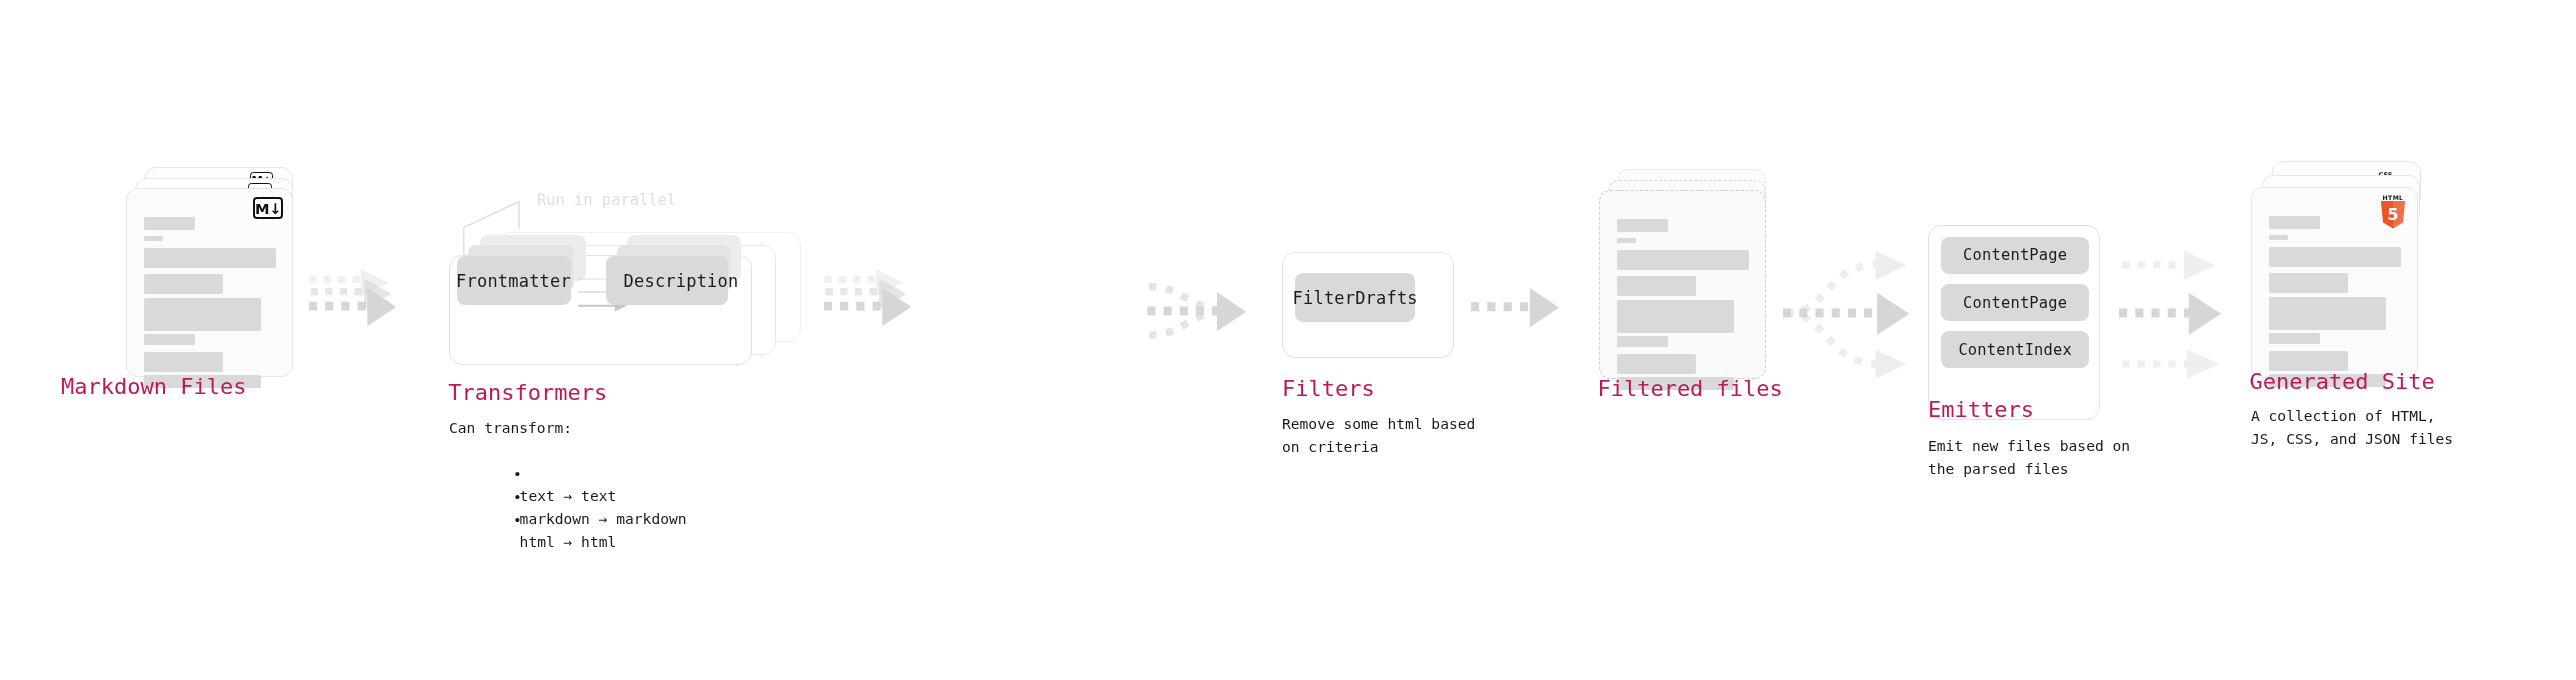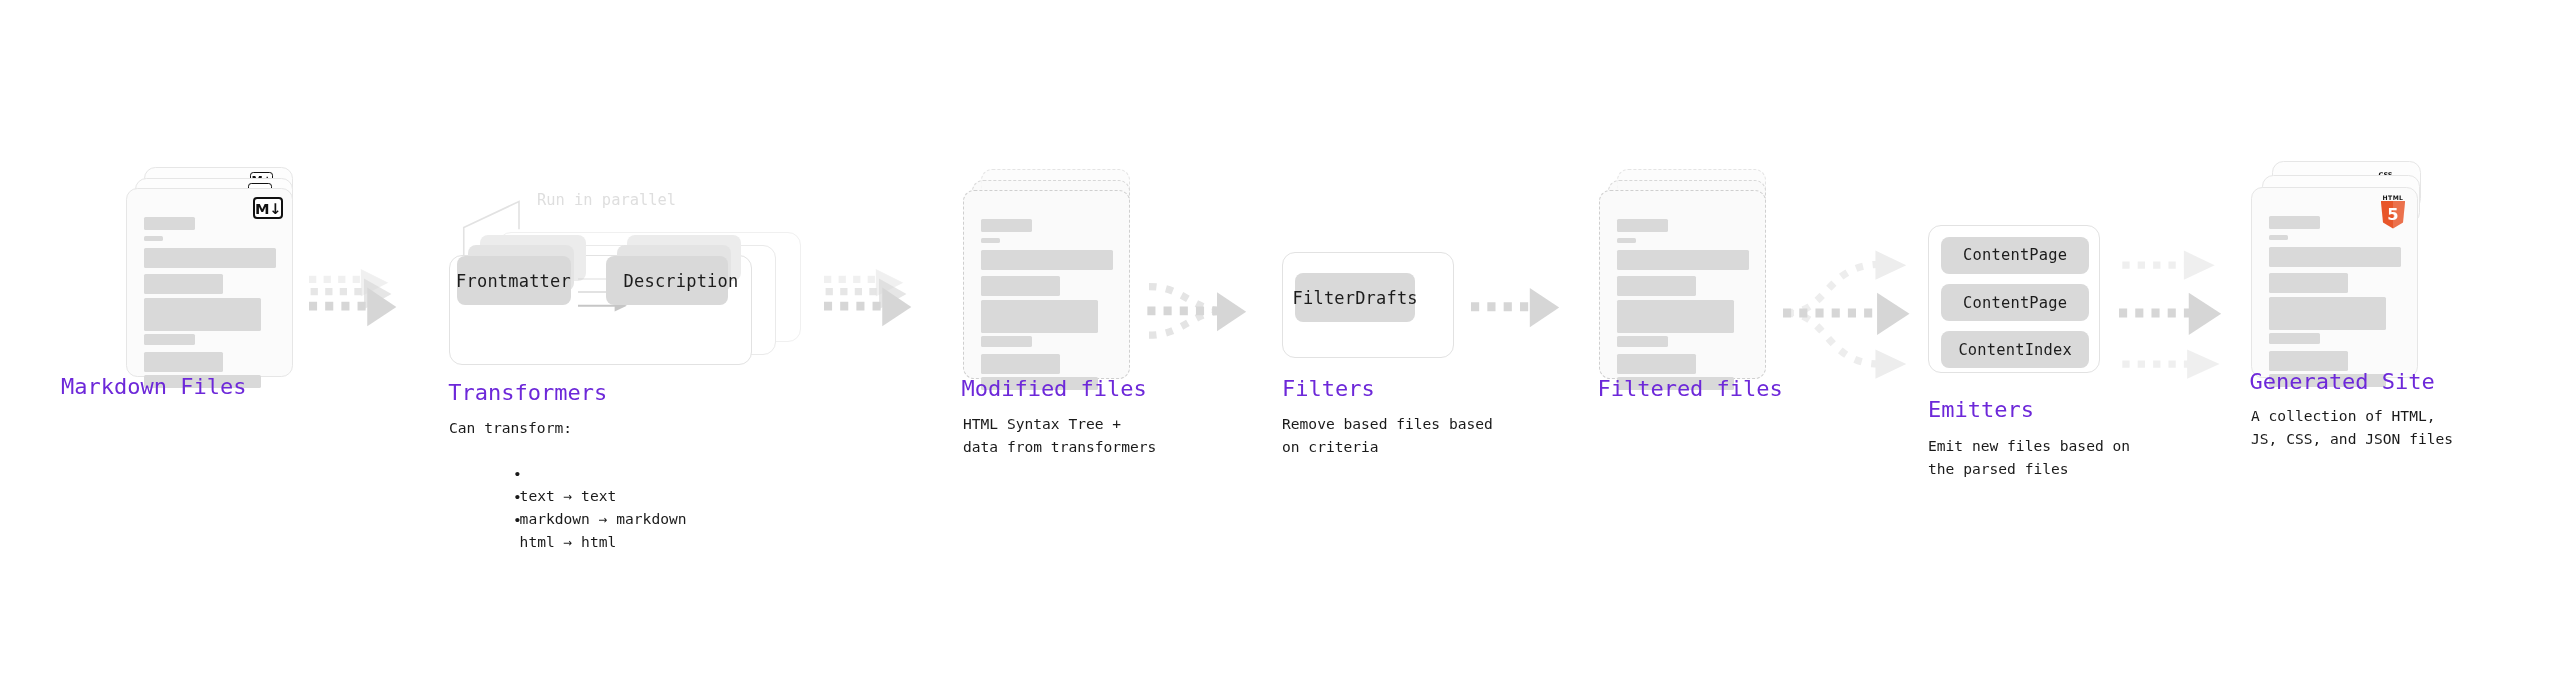--- a/index.html
+++ b/index.html
@@ -90,21 +90,21 @@
     font-family:"DejaVu Sans Mono","Liberation Mono",monospace;
     white-space:nowrap;
   }
   .chip.g1{background:#e4e4e4;}
   .chip.g2{background:#ececec;}
 
   
   .title{
     position:absolute;white-space:nowrap;
     font-family:"DejaVu Sans Mono","Liberation Mono",monospace;
-    font-size:22px;color:#6d28d9;letter-spacing:0px;
+    font-size:22px;color:#be185d;letter-spacing:0px;
   }
   .desc{
     position:absolute;white-space:pre;
     font-family:"DejaVu Sans Mono","Liberation Mono",monospace;
     font-size:14.6px;line-height:1.55;color:#1a1a1a;
   }
   .faint{
     position:absolute;white-space:nowrap;
     font-family:"DejaVu Sans Mono","Liberation Mono",monospace;
     font-size:15.4px;color:#dedede;
@@ -216,55 +216,36 @@
     <g opacity="0.6">
         <line x1="2" y1="29" x2="76" y2="29" stroke="#d6d6d6" stroke-width="9" stroke-dasharray="9 9"></line>
         <polygon points="68,13 102,32 68,51" fill="#d6d6d6"></polygon>
       </g>
     <g opacity="1">
         <line x1="0" y1="47" x2="80" y2="47" stroke="#d6d6d6" stroke-width="11" stroke-dasharray="10 10"></line>
         <polygon points="72,24 108,48 72,72" fill="#d6d6d6"></polygon>
       </g>
   </svg>
 
-  <div class="node" style="left:963px;top:169px;">
-    <div class="stack" style="width:171px;height:211px;">
-      <div class="card dashed" style="left:18px;top:0px;width:149px;height:49px;opacity:0.55;"></div>
-      <div class="card dashed" style="left:9px;top:10.6px;width:158px;height:49px;opacity:0.8;"></div>
-      <div class="card dashed" style="left:0px;top:21px;width:167px;height:189px;">
-        <div class="skel" style="left:17px;top:28px;width:51px;height:13px;"></div>
-        <div class="skel" style="left:17px;top:47px;width:18.7px;height:4.9px;"></div>
-        <div class="skel" style="left:17px;top:59px;width:132px;height:20.3px;"></div>
-        <div class="skel" style="left:17px;top:85px;width:79px;height:20.3px;"></div>
-        <div class="skel" style="left:17px;top:109px;width:117px;height:32.5px;"></div>
-        <div class="skel" style="left:17px;top:145px;width:51px;height:11.4px;"></div>
-        <div class="skel" style="left:17px;top:163px;width:79px;height:20.3px;"></div>
-        <div class="skel" style="left:17px;top:186px;width:117px;height:13px;"></div>
-      </div>
-    </div>
-    <div class="title" style="left:-1.6px;top:207px;">Modified files</div>
-    <div class="desc" style="left:0px;top:244px;">HTML Syntax Tree +
-data from transformers</div>
-  </div>
 
   <svg style="left:1147px;top:272px;width:106px;height:81px;" viewBox="0 0 130 100" width="106" height="81">
     <path d="M 2 18 C 44 18, 56 48, 96 48" fill="none" stroke="#e4e4e4" stroke-width="9" stroke-dasharray="9 12"></path>
     <path d="M 2 78 C 44 78, 56 48, 96 48" fill="none" stroke="#e4e4e4" stroke-width="9" stroke-dasharray="9 12"></path>
     <line x1="0" y1="48" x2="92" y2="48" stroke="#d6d6d6" stroke-width="11" stroke-dasharray="10 10"></line>
     <polygon points="86,25 122,49 86,73" fill="#d6d6d6"></polygon>
   </svg>
 
   <div class="node" style="left:1282px;top:252px;">
     <div class="groupbox" style="left:0px;top:0px;width:172px;height:106px;">
       <div class="chip" style="left:12.2px;top:20.3px;width:120px;height:49px;">
         <span>FilterDrafts</span>
       </div>
     </div>
     <div class="title" style="left:0px;top:124px;">Filters</div>
-    <div class="desc" style="left:0px;top:161px;">Remove based files based
+    <div class="desc" style="left:0px;top:161px;">Remove some html based
 on criteria</div>
   </div>
 
   <svg style="left:1471px;top:288px;width:98px;height:49px;" viewBox="0 0 120 60" width="98" height="49">
     <line x1="0" y1="23" x2="78" y2="23" stroke="#d6d6d6" stroke-width="11" stroke-dasharray="10 10"></line>
     <polygon points="72,0 108,24 72,48" fill="#d6d6d6"></polygon>
   </svg>
 
   <div class="node" style="left:1599px;top:169px;">
     <div class="stack" style="width:171px;height:211px;">
@@ -287,21 +268,21 @@
   <svg style="left:1783px;top:236px;width:146px;height:154px;" viewBox="0 0 180 190" width="146" height="154">
     <path d="M 4 95 C 56 95, 52 35, 120 35" fill="none" stroke="#ededed" stroke-width="9" stroke-dasharray="9 12"></path>
     <polygon points="114,18 152,36 114,54" fill="#ededed"></polygon>
     <path d="M 4 95 C 56 95, 52 158, 120 158" fill="none" stroke="#ededed" stroke-width="9" stroke-dasharray="9 12"></path>
     <polygon points="114,140 152,158 114,176" fill="#ededed"></polygon>
     <line x1="0" y1="95" x2="122" y2="95" stroke="#d6d6d6" stroke-width="11" stroke-dasharray="10 10"></line>
     <polygon points="116,70 156,96 116,122" fill="#d6d6d6"></polygon>
   </svg>
 
   <div class="node" style="left:1928px;top:225px;">
-    <div class="groupbox" style="left:0px;top:0px;width:172px;height:148px;">
+    <div class="groupbox" style="left:0px;top:0px;width:172px;height:195px;">
       <div class="chip" style="left:12.2px;top:10.6px;width:148px;height:37px;font-size:15.4px;">
         <span>ContentPage</span>
       </div>
       <div class="chip" style="left:12.2px;top:58px;width:148px;height:37px;font-size:15.4px;">
         <span>ContentPage</span>
       </div>
       <div class="chip" style="left:12.2px;top:105px;width:148px;height:37px;font-size:15.4px;">
         <span>ContentIndex</span>
       </div>
     </div>

